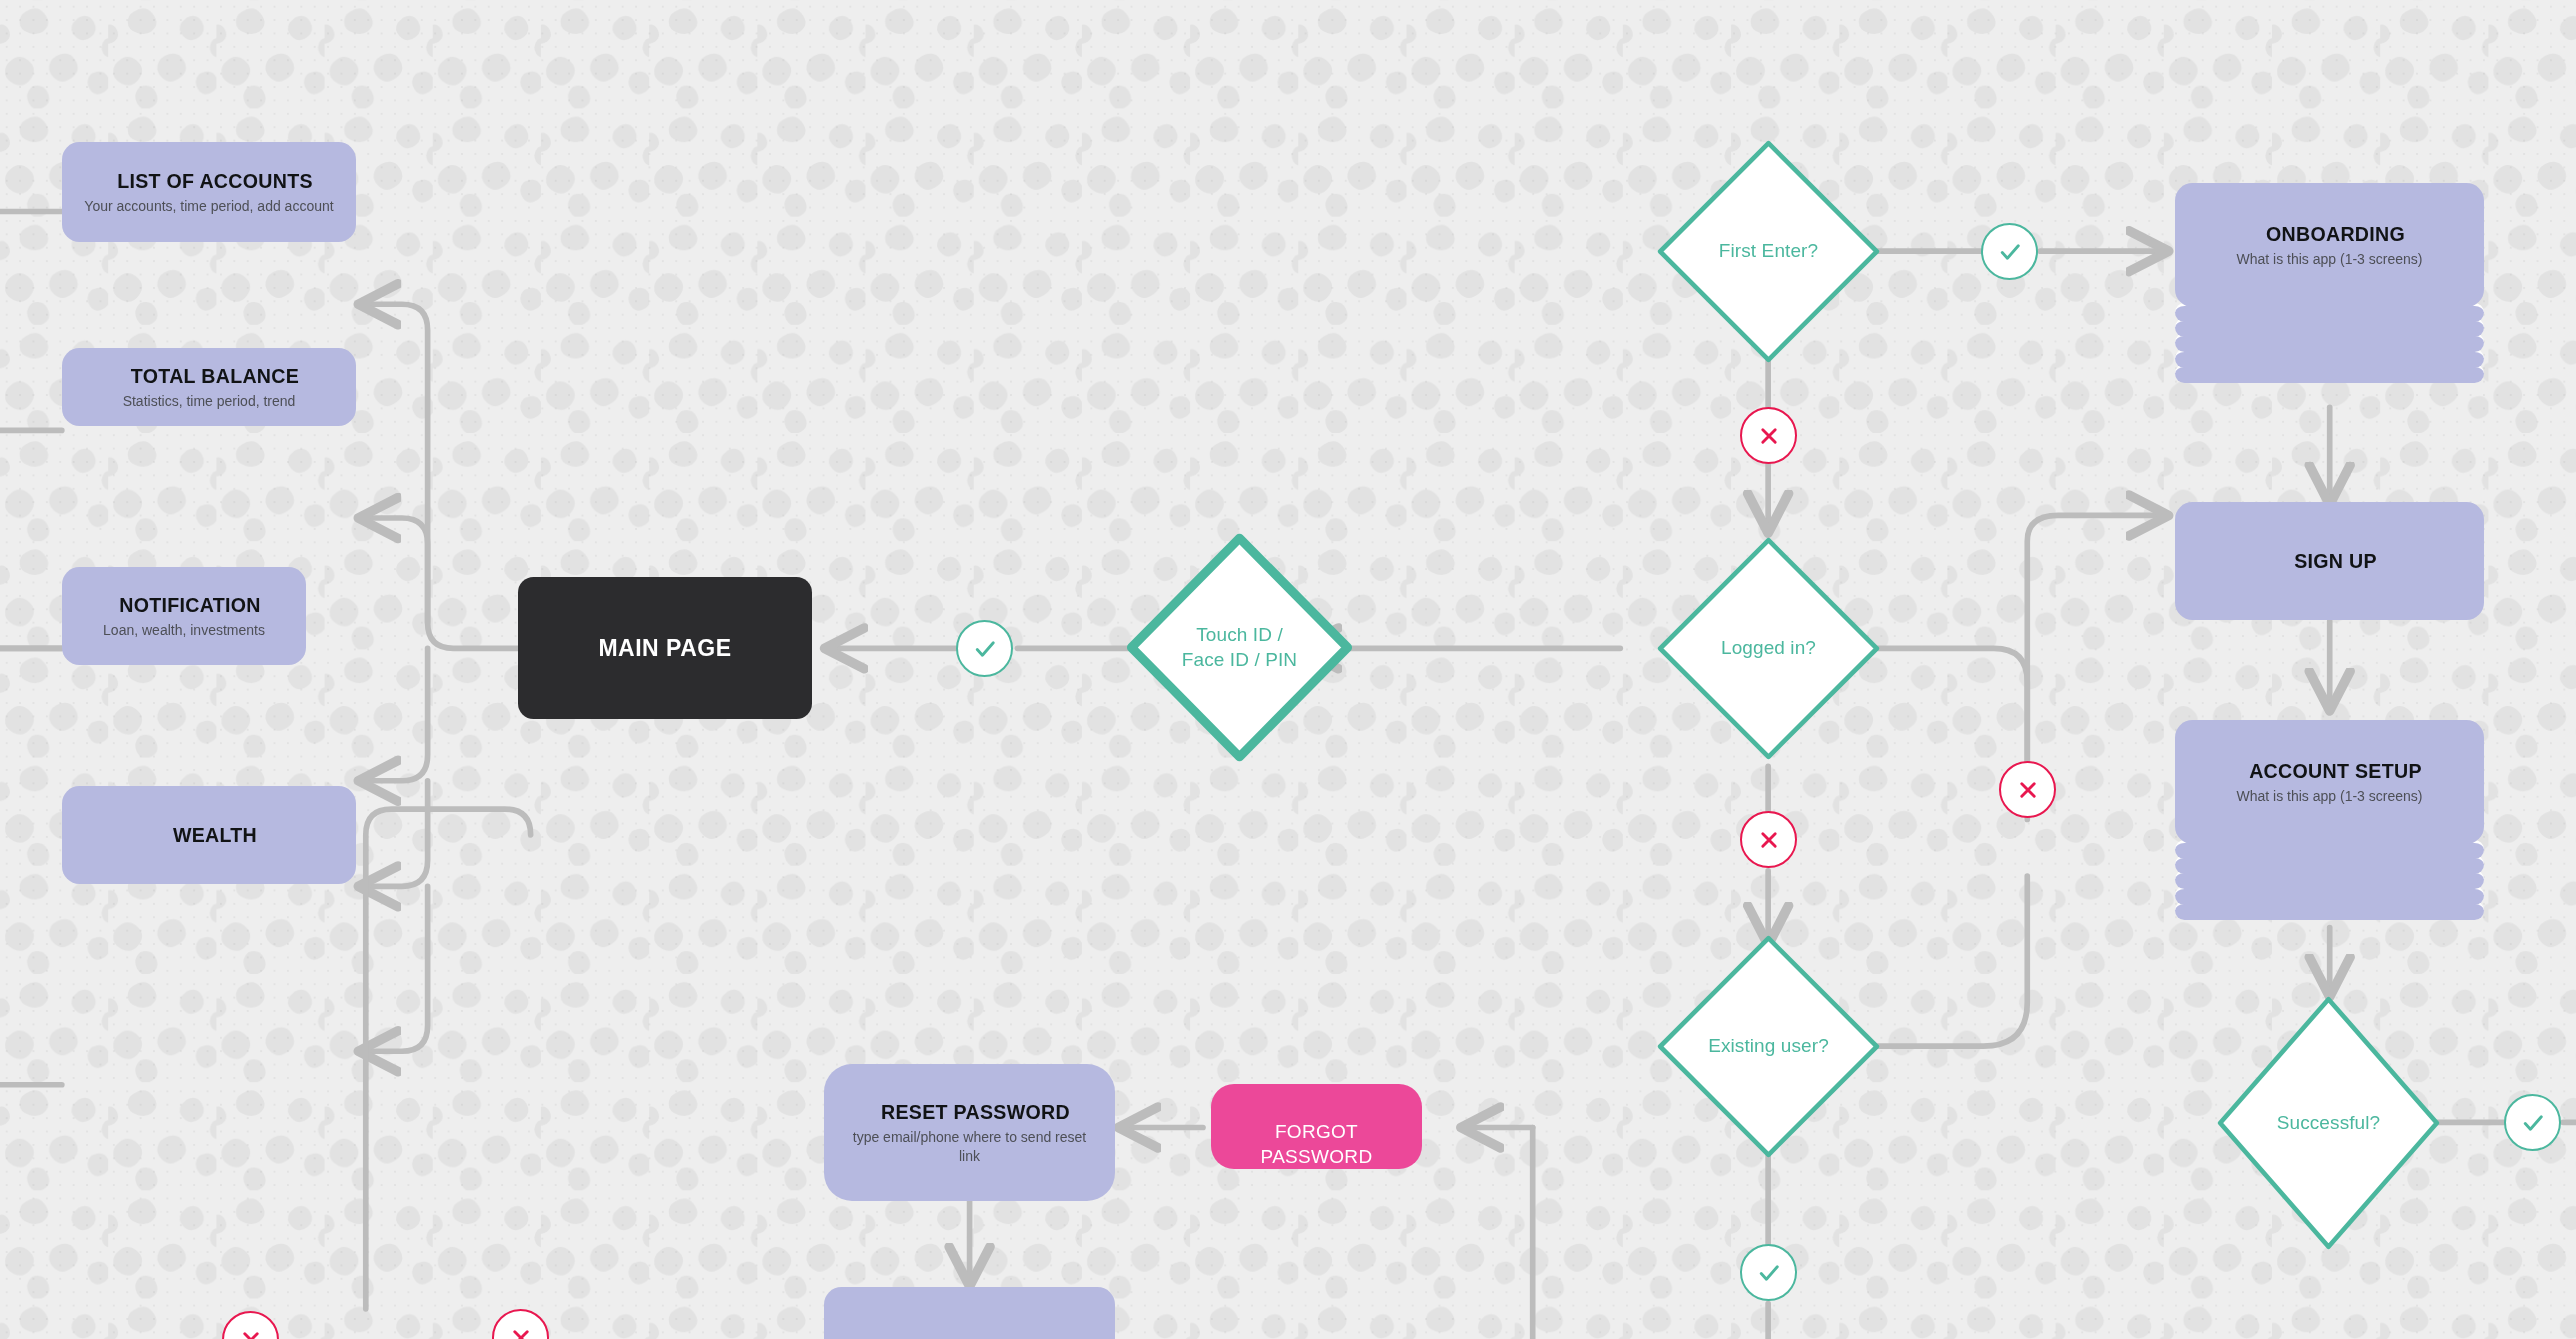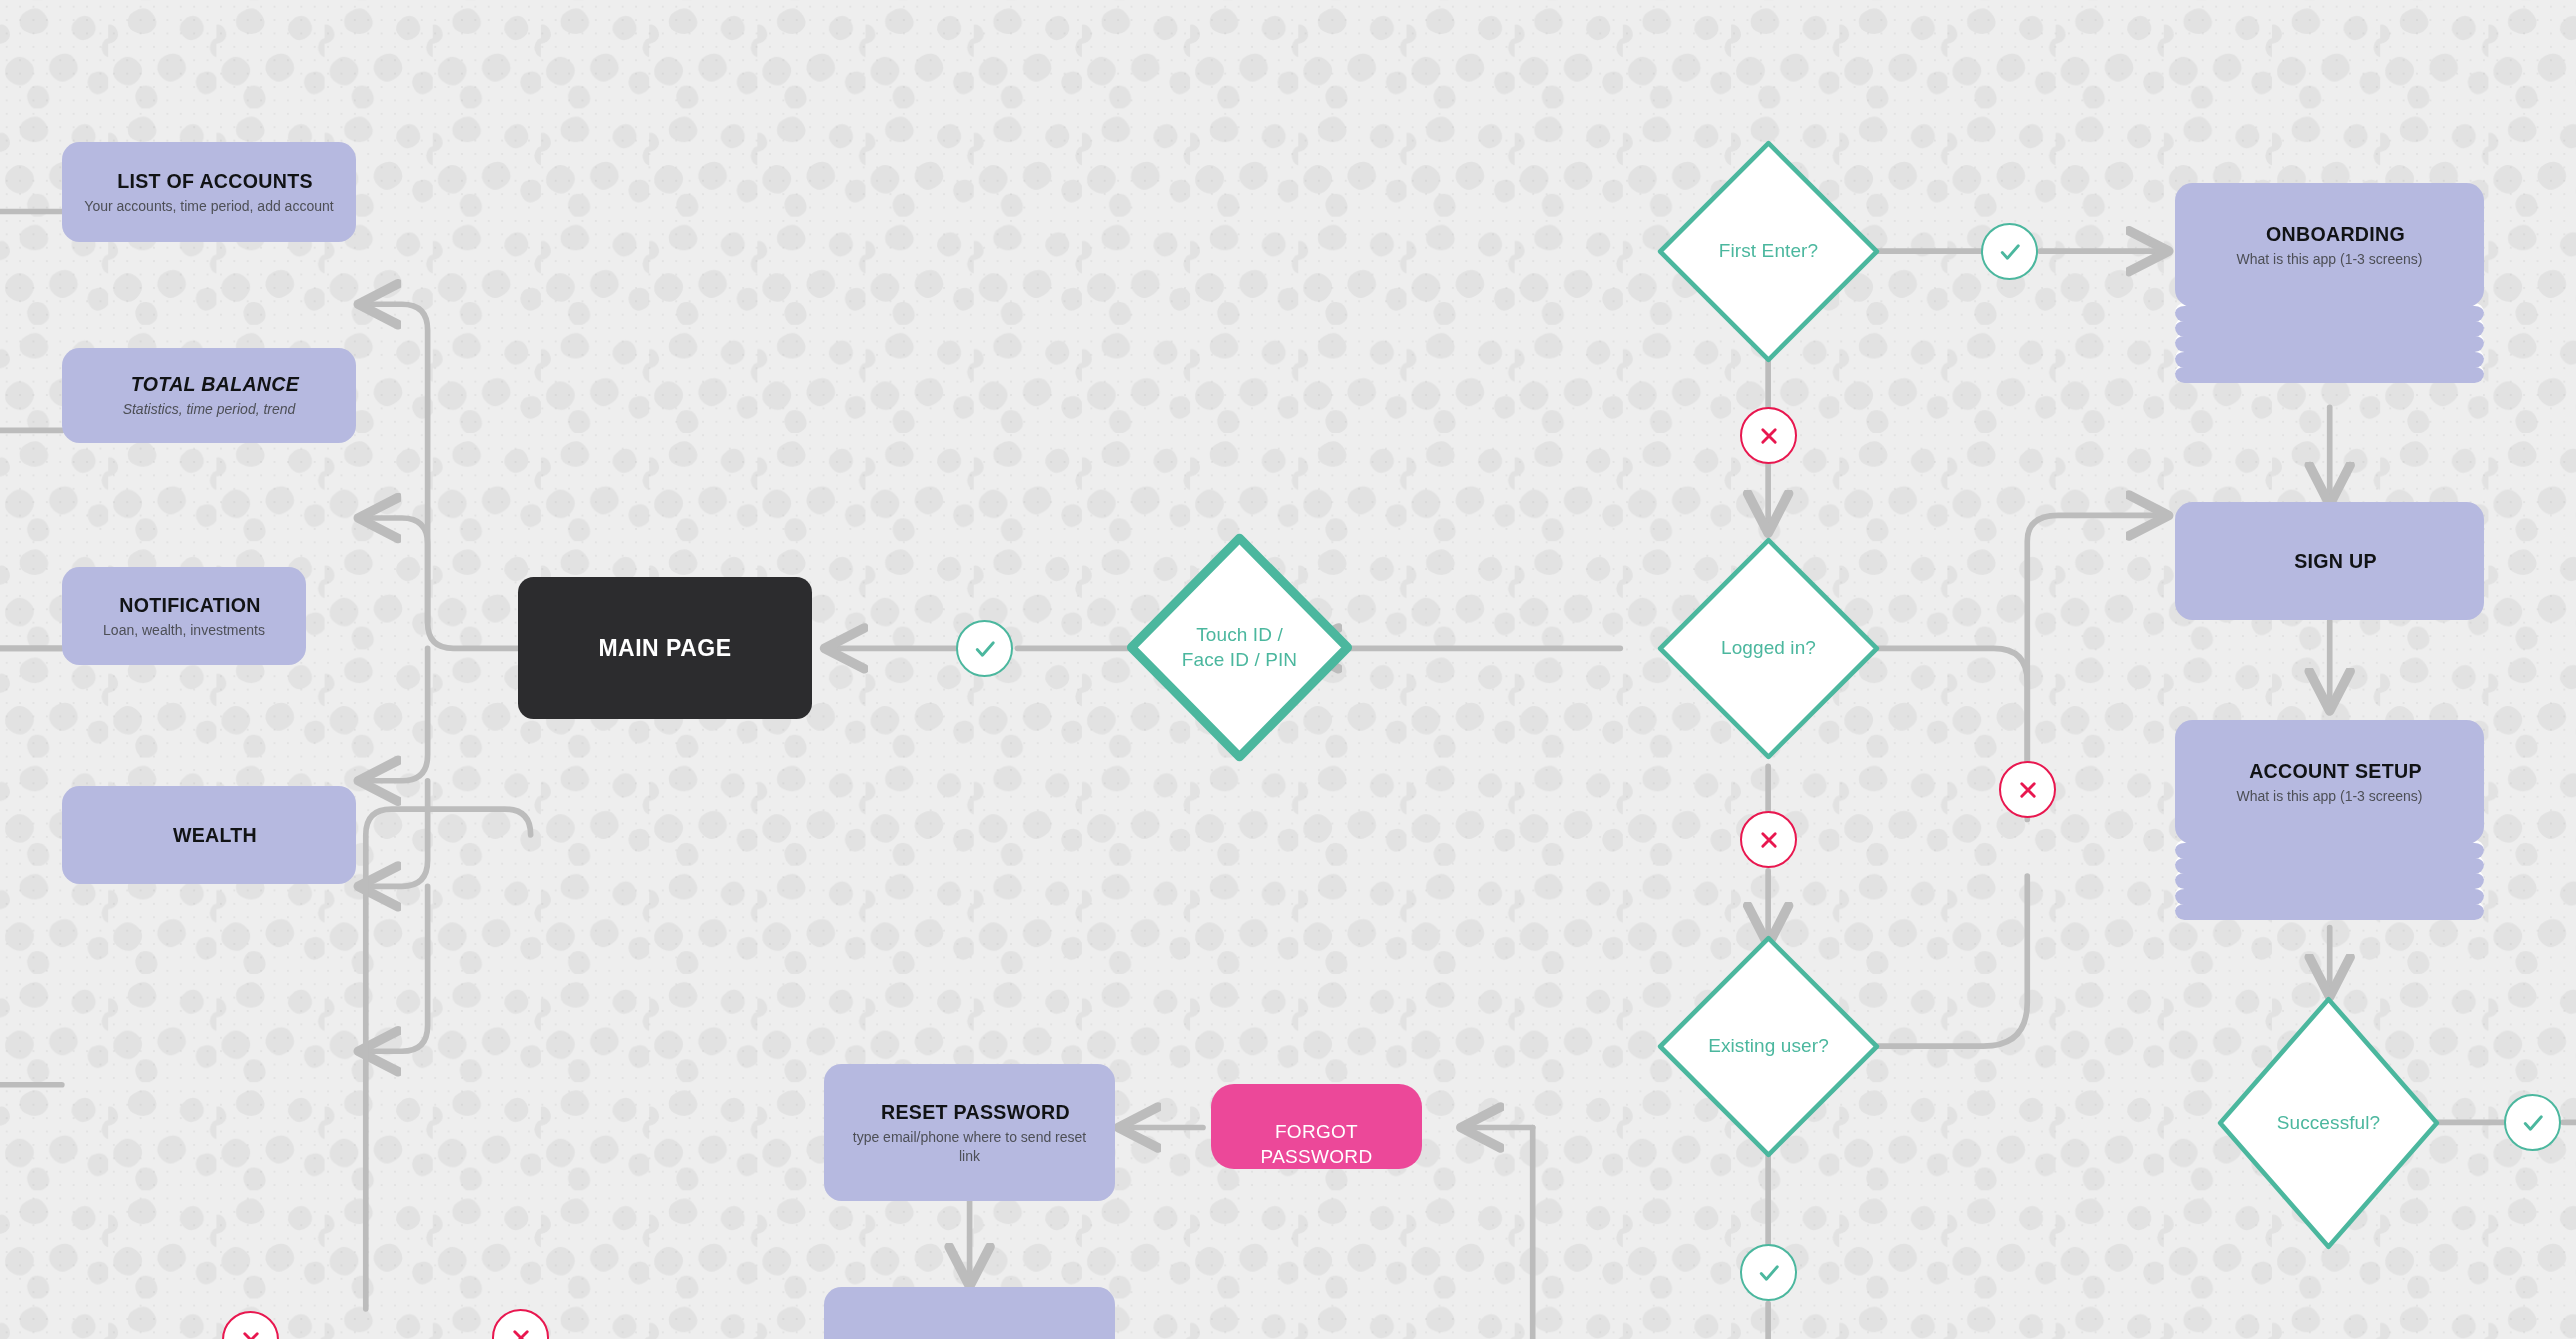--- a/index.html
+++ b/index.html
@@ -196,21 +196,21 @@
     </g>
   </svg>
 
   <div id="nodes">
 
     <div class="node card" style="left:62px; top:142px; width:294px; height:100px;">
       <div class="t">LIST OF ACCOUNTS</div>
       <div class="s">Your accounts, time period, add account</div>
     </div>
 
-    <div class="node card" style="left:62px; top:348px; width:294px; height:95px;font-style:italic;">
+    <div class="node card" style="left:62px; top:348px; width:294px; height:78px;">
       <div class="t">TOTAL BALANCE</div>
       <div class="s">Statistics, time period, trend</div>
     </div>
 
     <div class="node card" style="left:62px; top:567px; width:244px; height:98px;">
       <div class="t">NOTIFICATION</div>
       <div class="s">Loan, wealth, investments</div>
     </div>
 
     <div class="node card" style="left:62px; top:786px; width:294px; height:98px;">
@@ -290,21 +290,21 @@
       </div>
     </div>
 
     <div class="node pill" style="left:1203px; top:1084px; width:211px; height:85px;">
       <div class="t">
         <span>FORGOT</span><br>
         <span>PASSWORD</span>
       </div>
     </div>
 
-    <div class="node card" style="left:824px; top:1064px; width:291px; height:137px;">
+    <div class="node card" style="left:824px; top:1064px; width:291px; height:137px;border-radius:28px;">
       <div class="t">RESET PASSWORD</div>
       <div class="s">type email/phone where to send reset link</div>
     </div>
 
     <div class="node card" style="left:824px; top:1287px; width:291px; height:103px;">
       <div class="t"></div>
     </div>
 
     <div class="badge yes" style="left:1981px; top:223px; width:57px; height:57px;">
       <svg width="28" height="28" viewBox="0 0 54 54" aria-hidden="true">

